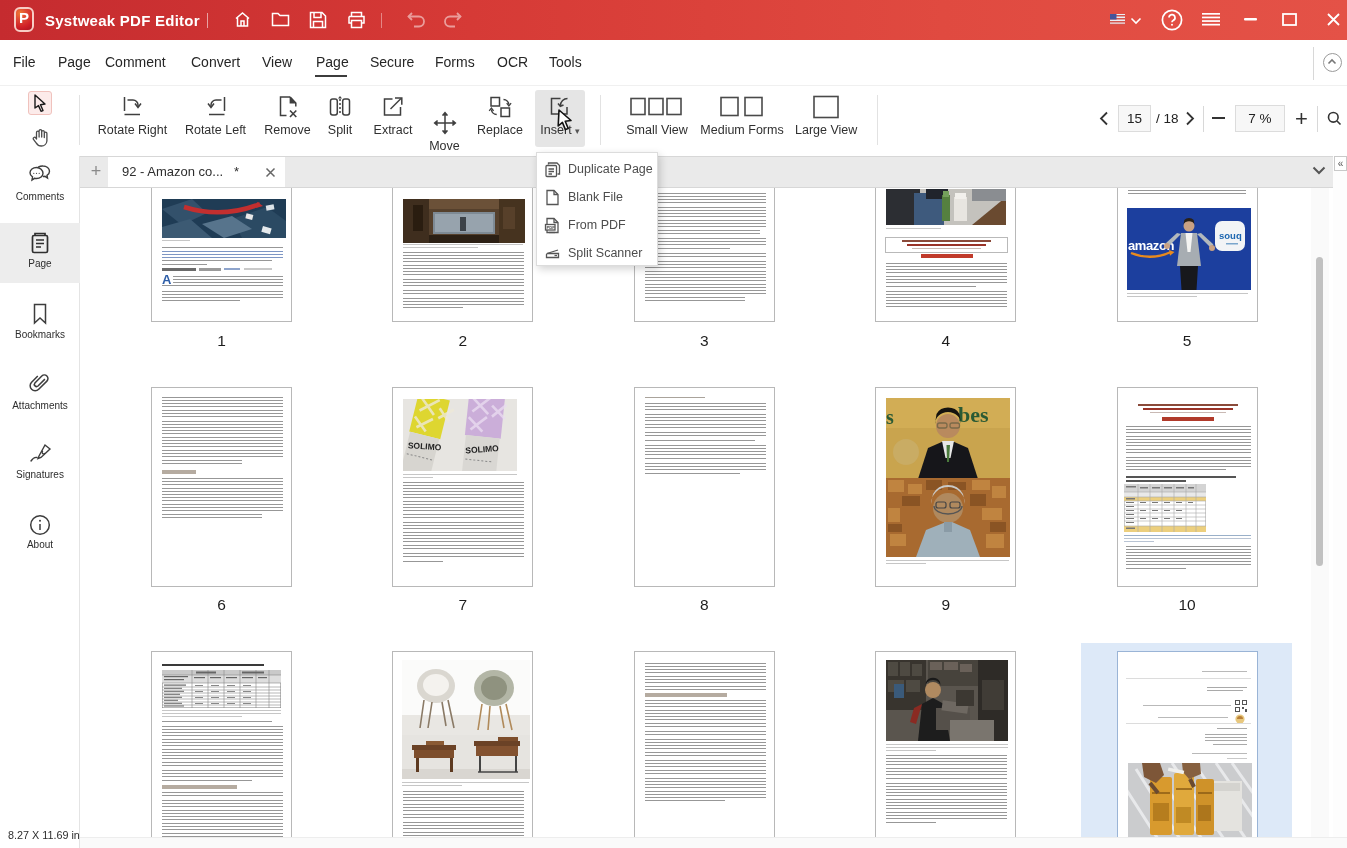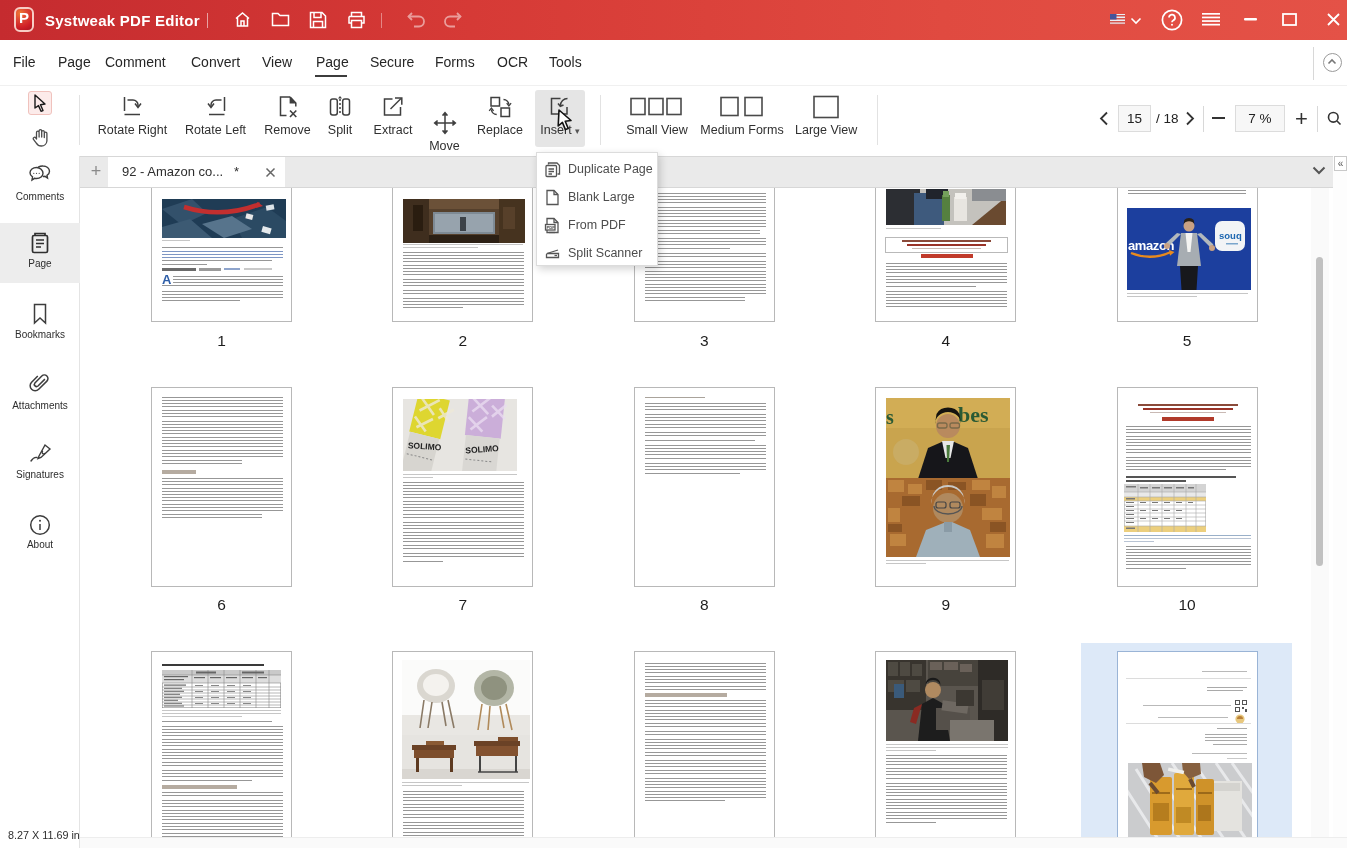--- a/index.html
+++ b/index.html
@@ -843,21 +843,21 @@
         <rect x="2" y="4.5" width="10.5" height="11" rx="1"></rect>
         <path d="M4.5 8 H10 M4.5 10.5 H10 M4.5 13 H8"></path>
       </svg>
   <div class="dlbl">Duplicate Page</div>
  </div>
  <div class="ddi" style="top:30px">
   <svg width="17" height="17" viewBox="0 0 17 17" fill="none" stroke="#555" stroke-width="1.3">
         <path d="M3 15.5 V1.5 H10 L14 5.5 V15.5 Z"></path>
         <path d="M10 1.5 V5.5 H14"></path>
       </svg>
-  <div class="dlbl">Blank Large</div>
+  <div class="dlbl">Blank File</div>
  </div>
  <div class="ddi" style="top:58px">
   <svg width="17" height="17" viewBox="0 0 17 17" fill="none" stroke="#555" stroke-width="1.3">
         <path d="M3 15.5 V1.5 H10 L14 5.5 V15.5 Z"></path>
         <path d="M10 1.5 V5.5 H14"></path>
         <rect x="1.5" y="7.5" width="9.5" height="5.5" fill="#fff" stroke="#555"></rect>
         <text x="2.4" y="12" font-size="4.2" font-weight="bold" fill="#444" stroke="none" font-family="Liberation Sans">PDF</text>
         <path d="M5 15.5 H11"></path>
       </svg>
   <div class="dlbl">From PDF</div>

